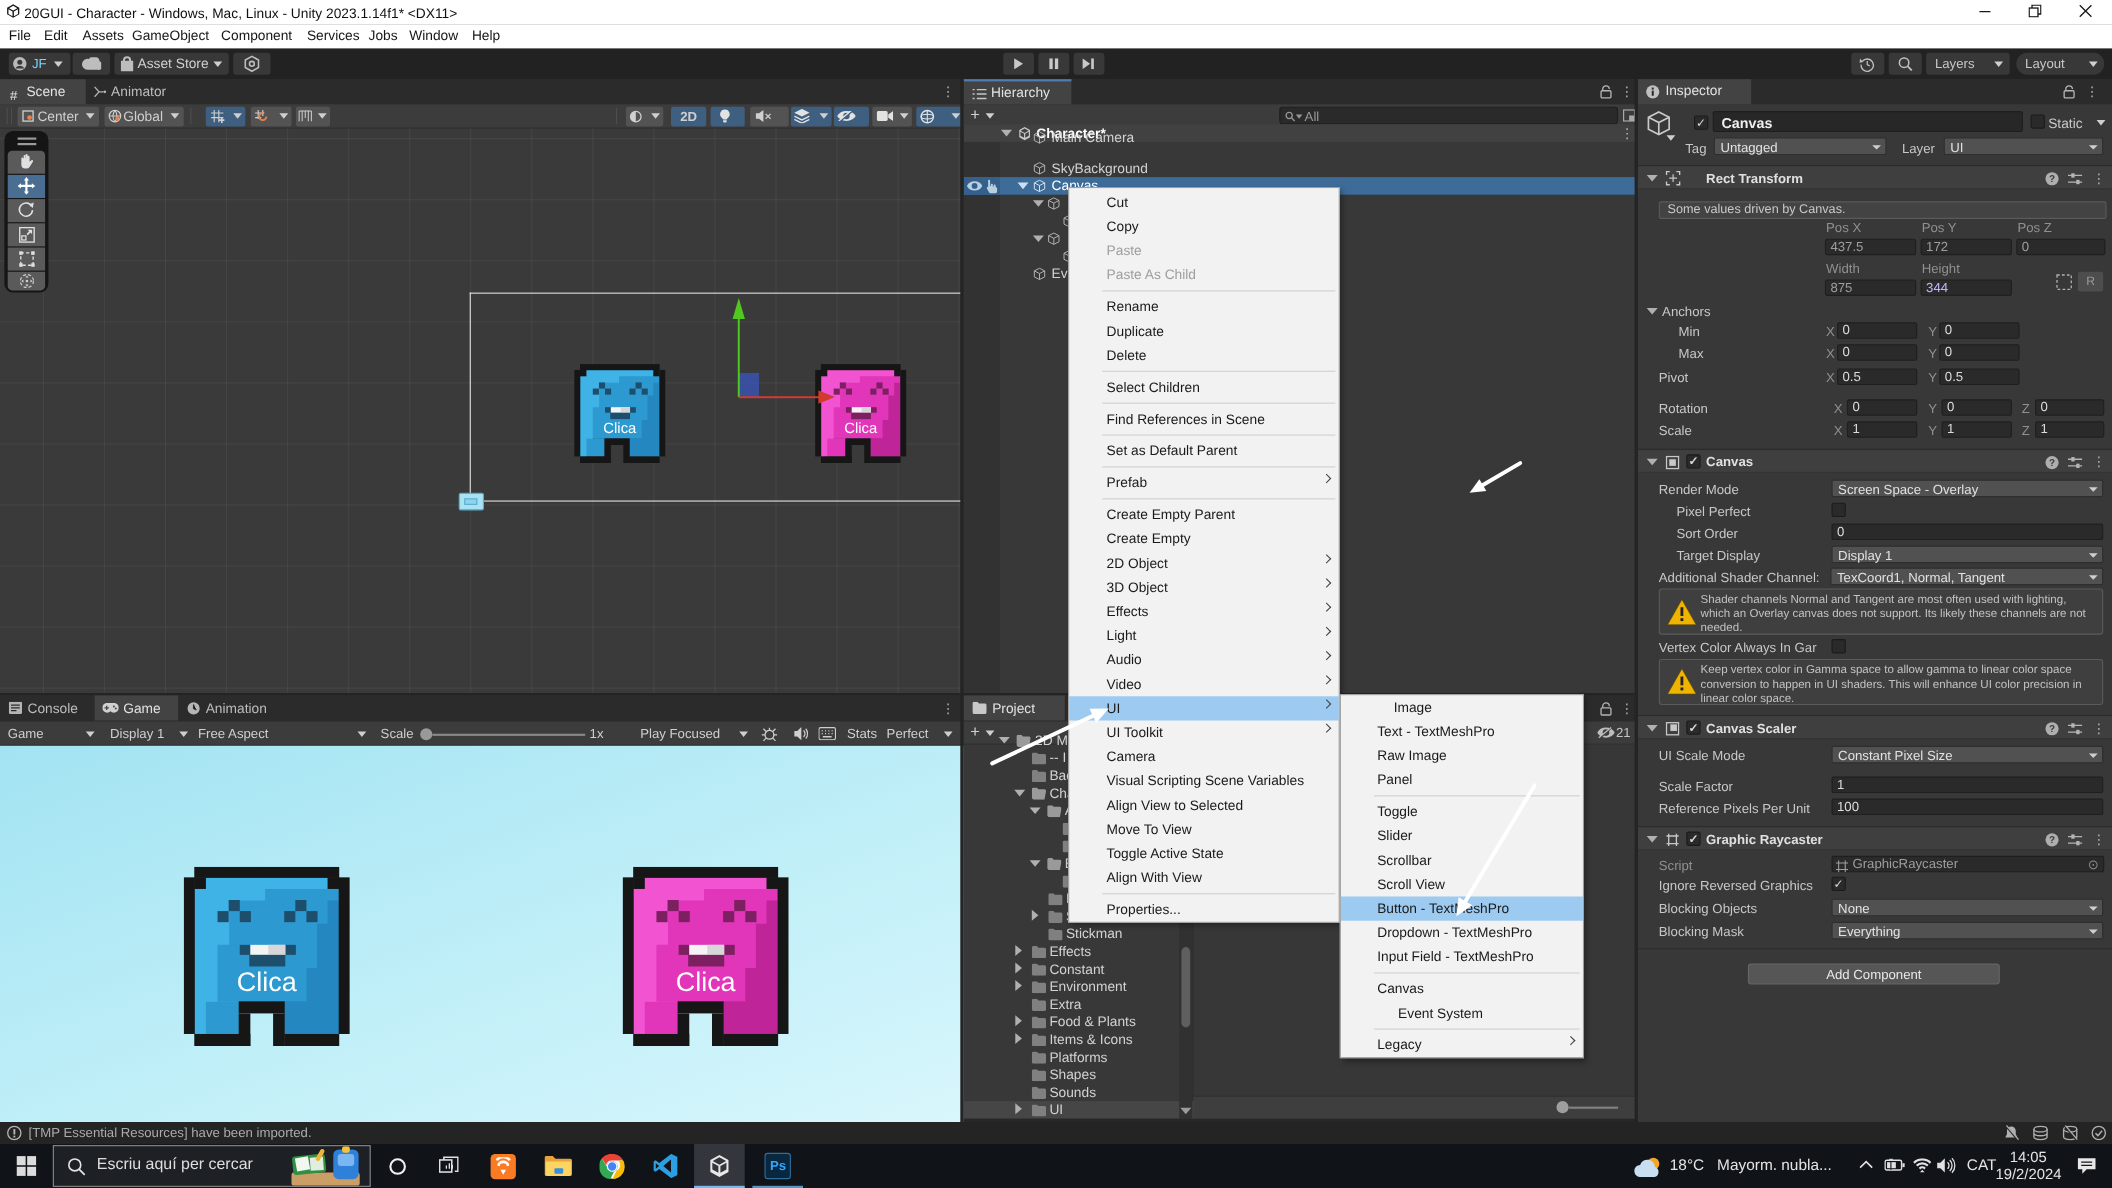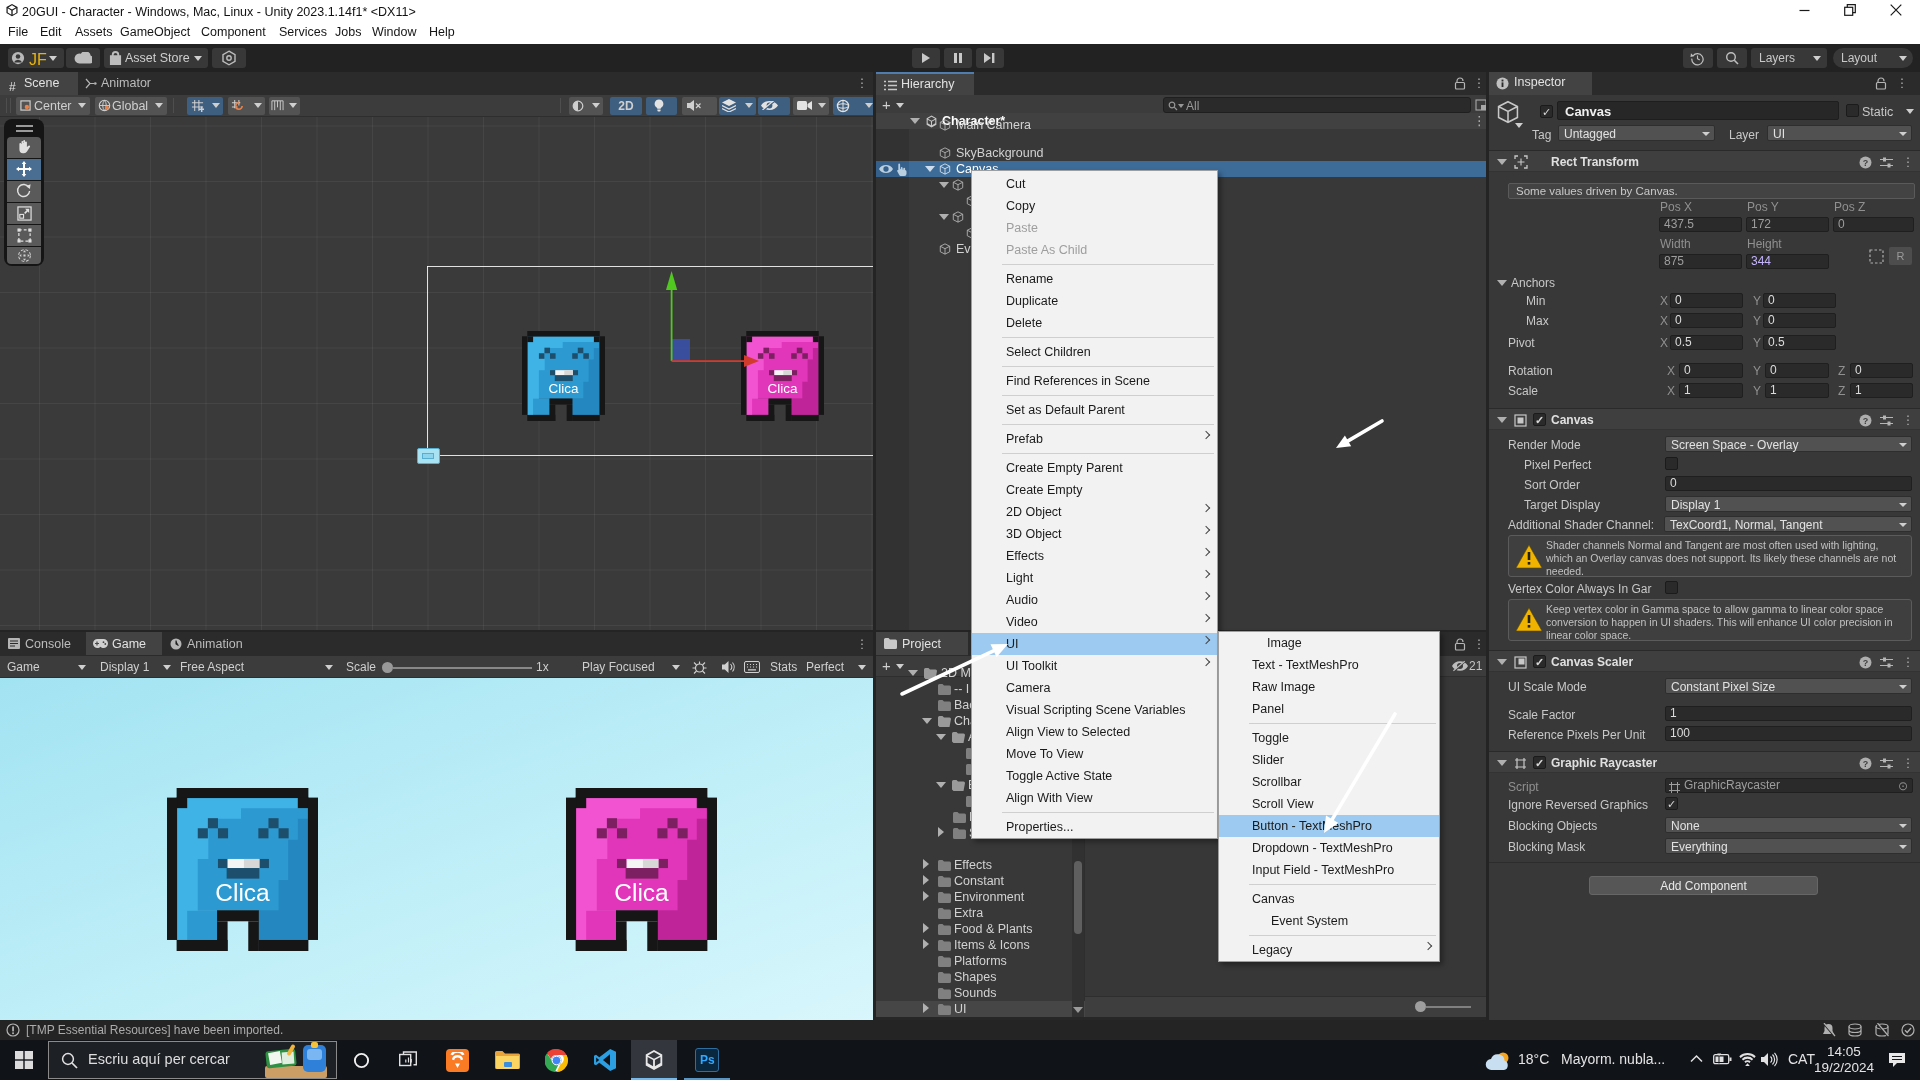--- a/index.html
+++ b/index.html
@@ -81,21 +81,21 @@
       <span style="left:429px">Help</span>
 </div>
 
 <div class="abs" id="toolbar">
   <div class="tbtn" style="left:8px;width:56px;">
     <svg class="abs" style="left:3px;top:3px" width="14" height="14" viewBox="0 0 16 16">
           <circle cx="8" cy="8" r="7" fill="#b9b9b9"></circle>
           <circle cx="8" cy="6.3" r="2.6" fill="#383838"></circle>
           <path d="M3.2 13a5.4 5.4 0 0 1 9.6 0z" fill="#383838"></path>
         </svg>
-    <span class="abs" style="left:21px;top:3px;font-size:16px;color:#eab308">JF</span>
+    <span class="abs" style="left:21px;top:3px;font-size:12px;color:#7dd3fc">JF</span>
     <span class="dtri abs" style="left:41px;top:8px"></span>
   </div>
   <div class="tbtn" style="left:66px;width:34px;">
     <svg class="abs" style="left:8px;top:4px" width="18" height="12" viewBox="0 0 20 13">
           <path fill="#bdbdbd" d="M6 12.5a5.5 5.5 0 1 1 1.6-10.8 6 6 0 0 1 11 2.4A4 4 0 0 1 16.5 12.5z"></path>
         </svg>
   </div>
   <div class="tbtn" style="left:104px;width:104px;">
     <svg class="abs" style="left:5px;top:3px" width="13" height="14" viewBox="0 0 14 15">
           <path fill="#bdbdbd" d="M3 4.5V4a4 4 0 0 1 8 0v.5h2V15H1V4.5Zm2 0h4V4a2 2 0 0 0-4 0Z"></path>
@@ -670,20 +670,26 @@
       </svg>
       <span class="abs" style="left:93px">F</span>
     </div>
   <div class="row" style="top:169px">
       <span class="fold" style="left:60px;top:4px;transform:rotate(-90deg)"></span>
       <svg class="abs" style="left:77px;top:3px" width="13" height="11" viewBox="0 0 13 11">
         <path fill="#808080" d="M0 1.5A1.5 1.5 0 0 1 1.5 0h3L6 1.5h5.5A1.5 1.5 0 0 1 13 3v6.5A1.5 1.5 0 0 1 11.5 11h-10A1.5 1.5 0 0 1 0 9.5z"></path>
       </svg>
       <span class="abs" style="left:93px">S</span>
     </div>
+  <div class="row" style="top:185px">
+      <svg class="abs" style="left:77px;top:3px" width="13" height="11" viewBox="0 0 13 11">
+        <path fill="#808080" d="M0 1.5A1.5 1.5 0 0 1 1.5 0h3L6 1.5h5.5A1.5 1.5 0 0 1 13 3v6.5A1.5 1.5 0 0 1 11.5 11h-10A1.5 1.5 0 0 1 0 9.5z"></path>
+      </svg>
+      <span class="abs" style="left:93px">Stickman</span>
+    </div>
   <div class="row" style="top:201px">
       <span class="fold" style="left:45px;top:4px;transform:rotate(-90deg)"></span>
       <svg class="abs" style="left:62px;top:3px" width="13" height="11" viewBox="0 0 13 11">
         <path fill="#808080" d="M0 1.5A1.5 1.5 0 0 1 1.5 0h3L6 1.5h5.5A1.5 1.5 0 0 1 13 3v6.5A1.5 1.5 0 0 1 11.5 11h-10A1.5 1.5 0 0 1 0 9.5z"></path>
       </svg>
       <span class="abs" style="left:78px">Effects</span>
     </div>
   <div class="row" style="top:217px">
       <span class="fold" style="left:45px;top:4px;transform:rotate(-90deg)"></span>
       <svg class="abs" style="left:62px;top:3px" width="13" height="11" viewBox="0 0 13 11">

